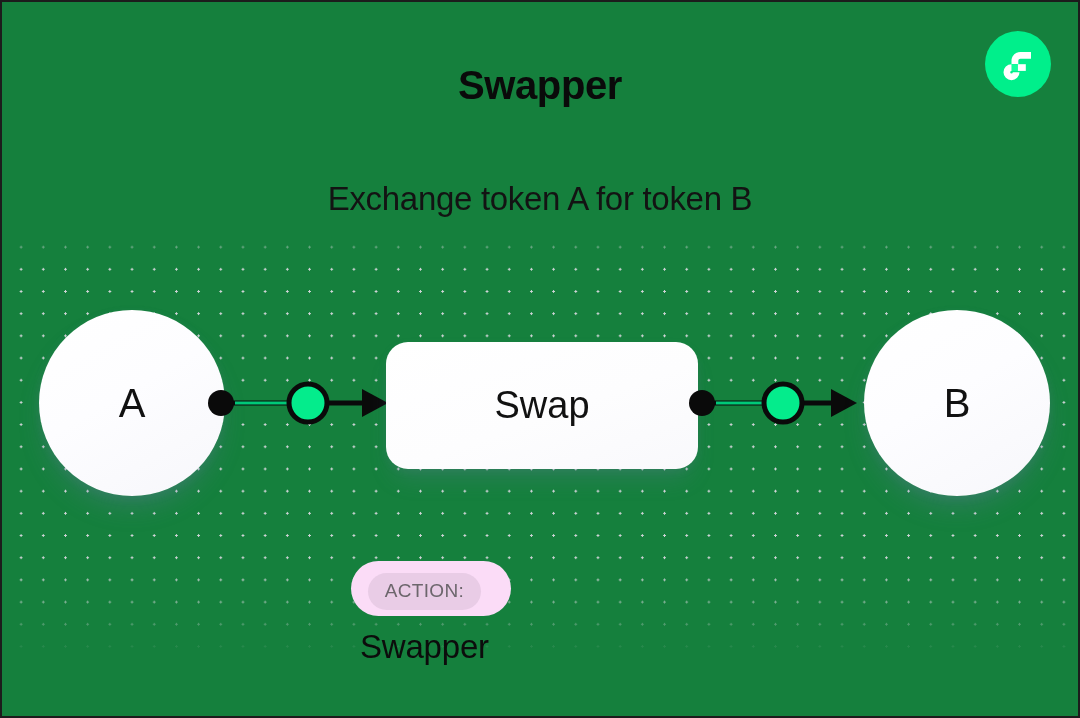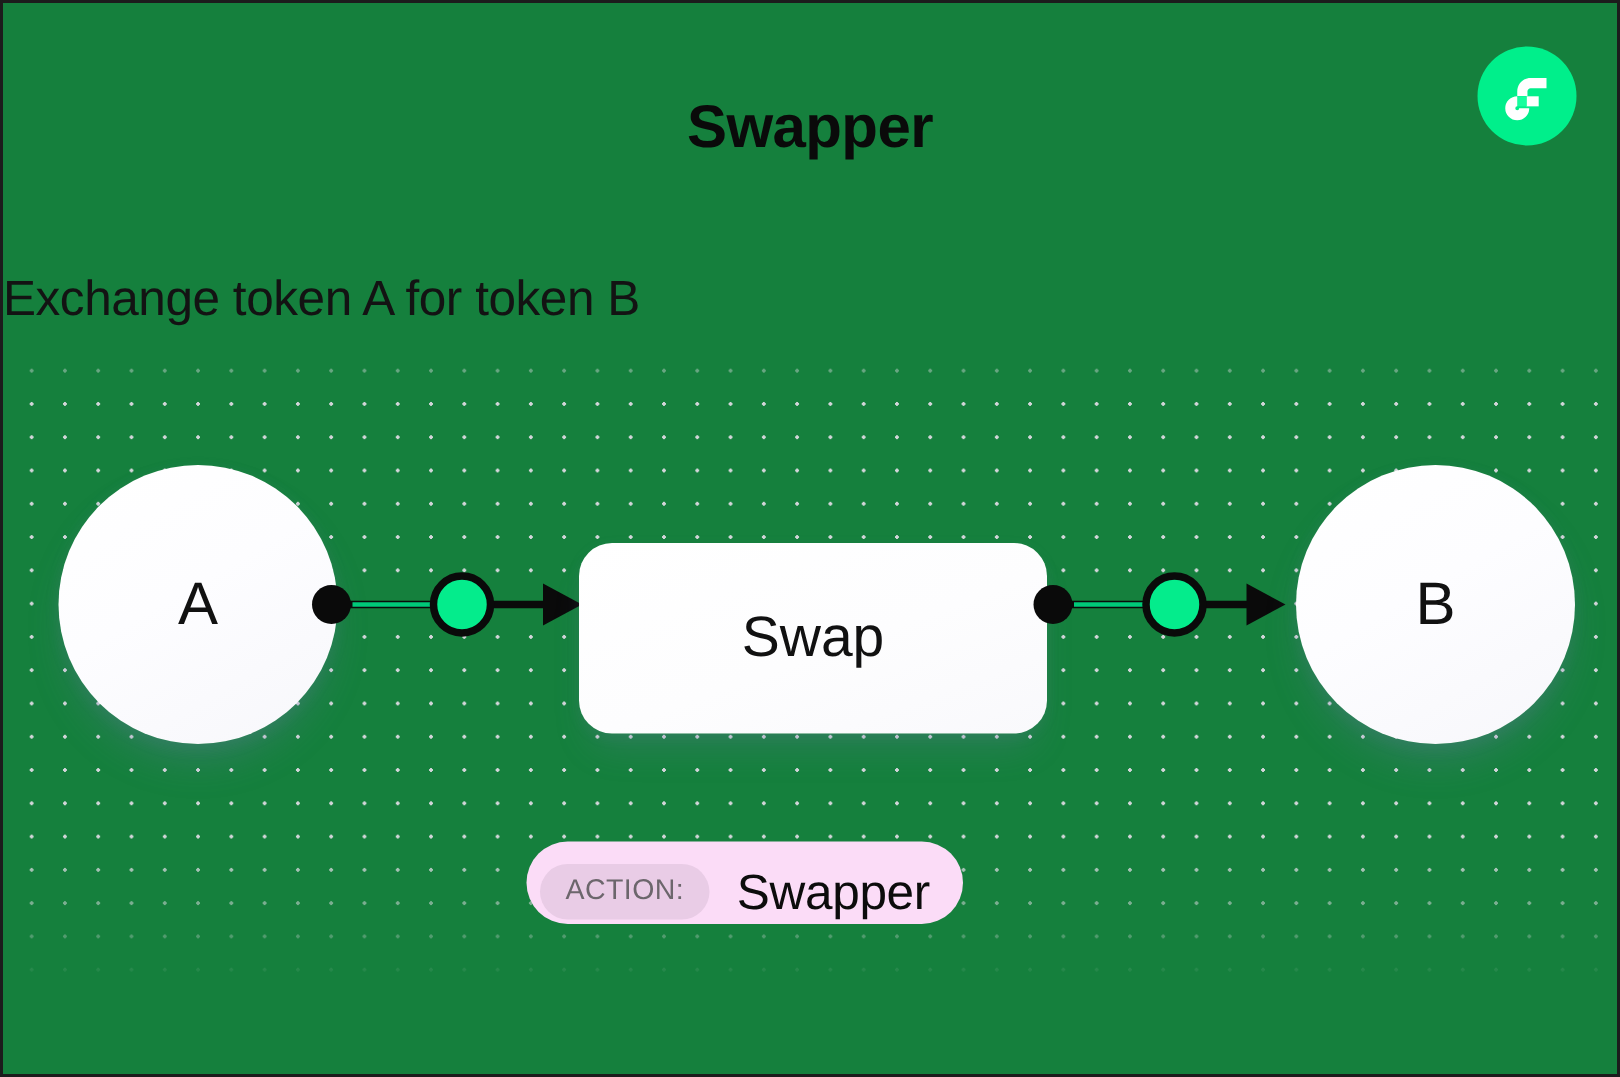--- a/index.html
+++ b/index.html
@@ -67,20 +67,21 @@
     font-weight: 700;
     letter-spacing: -0.4px;
     color: #0a0a0a;
   }
 
   .page-subtitle {
     position: absolute;
     top: 178px;
     left: 0;
     width: 100%;
+    text-align: center;
     font-size: 33px;
     font-weight: 400;
     letter-spacing: -0.3px;
     color: #131313;
   }
 
   
   .flow {
     position: absolute;
     left: 0;
@@ -116,21 +117,20 @@
     height: 127px;
     border-radius: 22px;
     background: linear-gradient(160deg, #ffffff 0%, #fdfdfe 55%, #f9f9fc 100%);
     box-shadow: 0 16px 24px -8px rgba(120,125,180,0.22),
                 0 3px 9px rgba(125,125,180,0.10);
     display: flex;
     align-items: center;
     justify-content: center;
     font-size: 38px;
     color: #111;
-    margin-top: 20px;
   }
 
   
   .edge {
     position: absolute;
     top: 79px;
     height: 44px;
   }
   .edge-left  { left: 203px; width: 190px; }
   .edge-right { left: 684px; width: 178px; }
@@ -141,20 +141,21 @@
     position: absolute;
     left: 349px;
     top: 559px;
     height: 55px;
     padding: 12px 22px 0 9px;
     border-radius: 28px;
     background: #fbdcf7;
     display: flex;
     align-items: center;
     gap: 18px;
+    flex-direction: column;
   }
   .action-key {
     background: #e9cce6;
     border-radius: 20px;
     padding: 7px 17px 8px;
     font-size: 19px;
     font-weight: 400;
     letter-spacing: 0.3px;
     color: #6c666c;
   }

